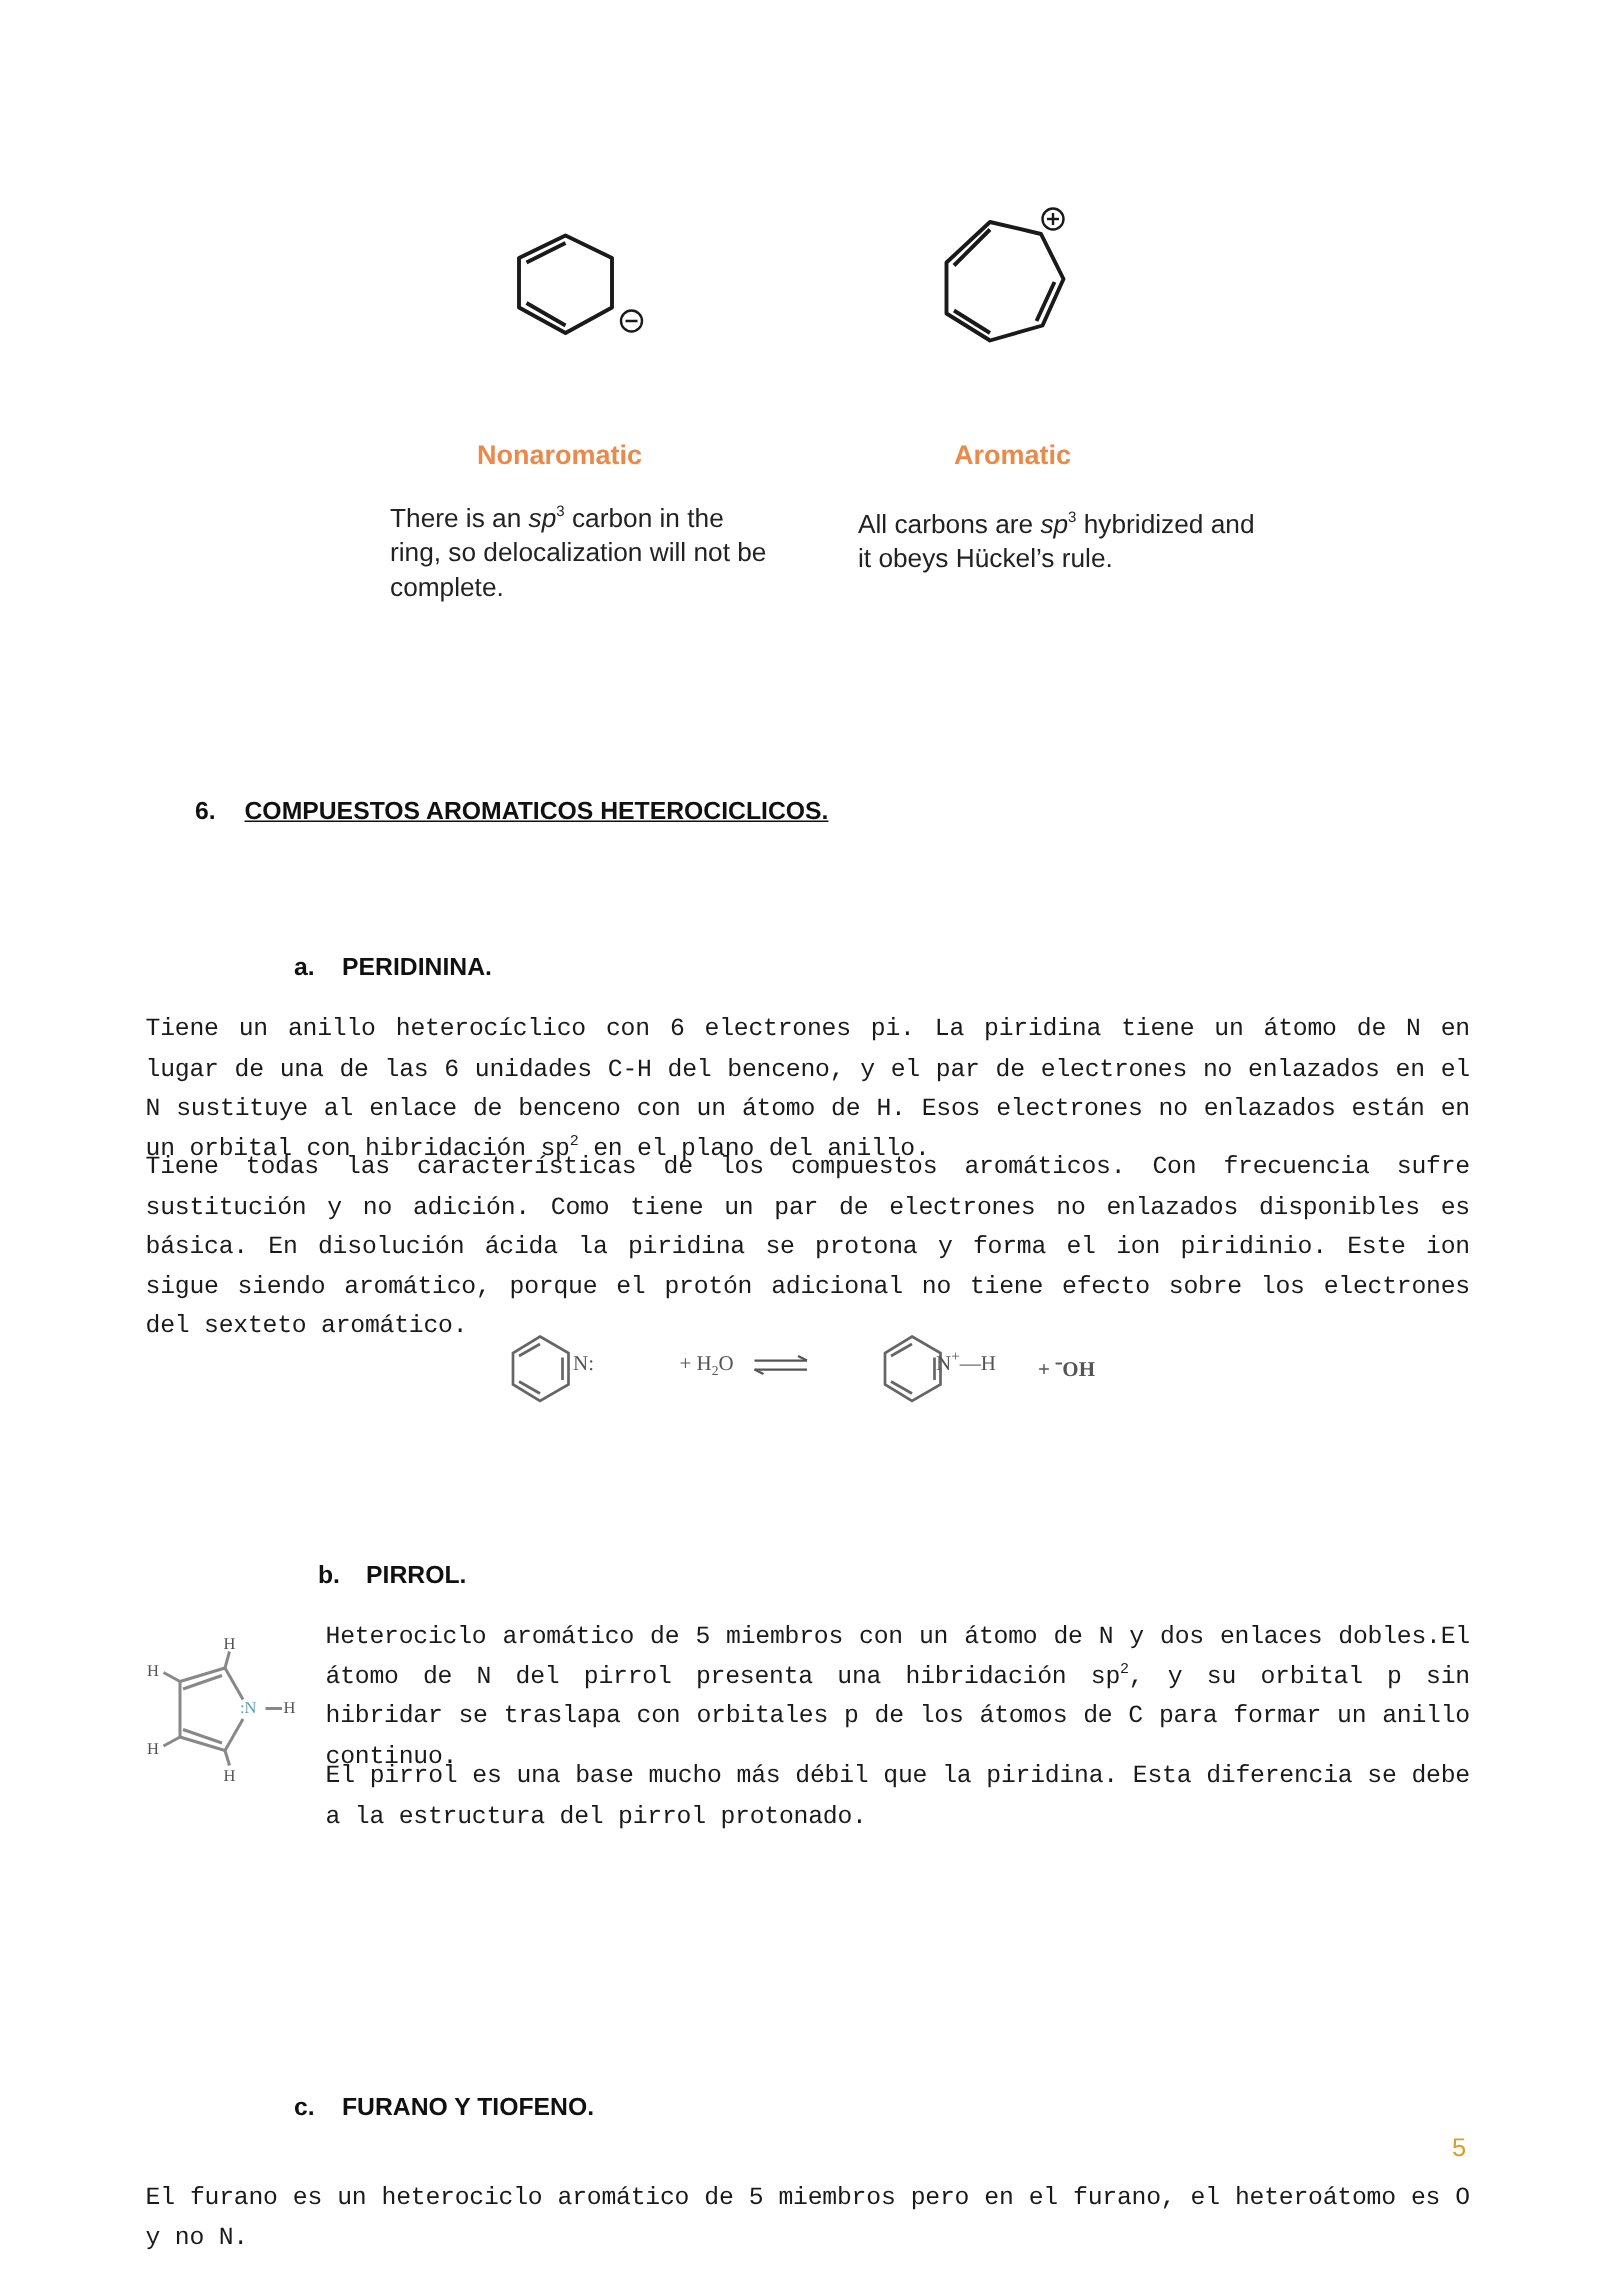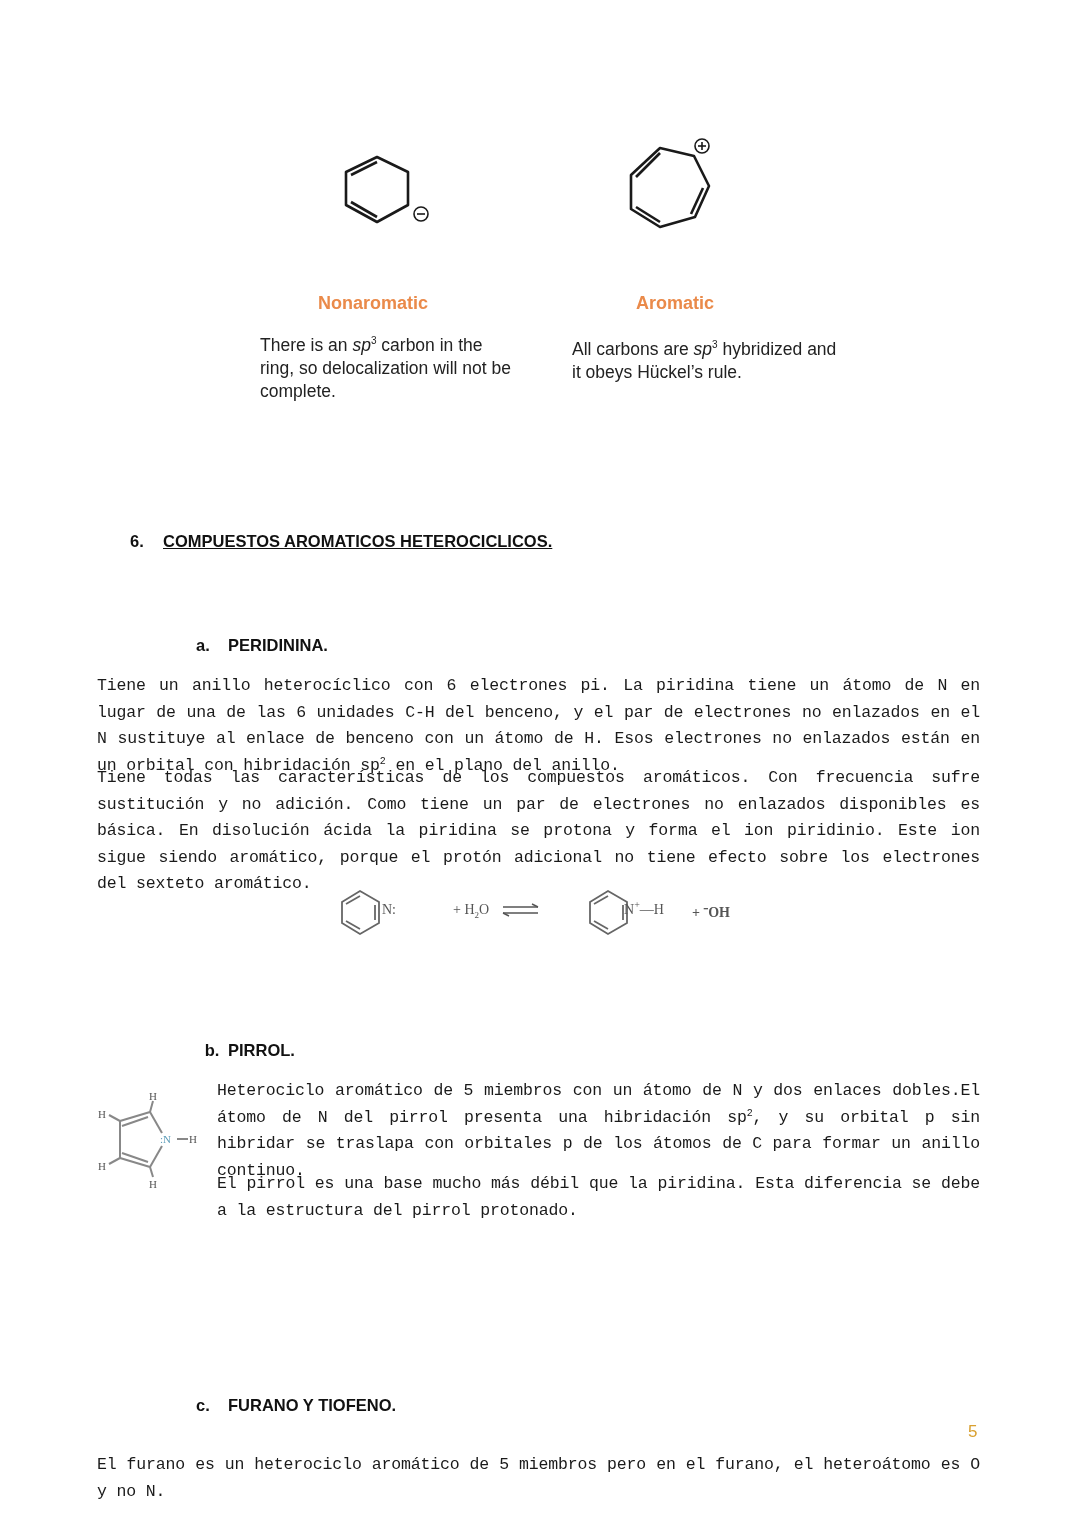--- a/index.html
+++ b/index.html
@@ -94,21 +94,21 @@
       <polygon points="25,4 44,15 44,36 25,47 7,36 7,15"></polygon>
       <line x1="11" y1="17" x2="25" y2="9"></line>
       <line x1="11" y1="34" x2="25" y2="42"></line>
       <line x1="40" y1="33" x2="40" y2="18"></line>
     </g>
   </svg>
   <span class="abs" style="left:289px; top:17px;"><span>N</span><sup style="font-size:10px;">+</sup><span>—H</span></span>
   <span class="abs" style="left:357px; top:17px;font-weight:bold;">+ ⁻OH</span>
 </div>
 
-<div class="abs heading" style="left:196px; top:1041px;text-align:center;">
+<div class="abs heading" style="left:212px; top:1041px;">
   <span class="num" style="width:32px;">b.</span><span>PIRROL.</span>
 </div>
 
 <div class="abs" style="left:92px; top:1088px; width:115px; height:105px; font-family:'Liberation Serif', serif; font-size:11px; color:#555;">
   <svg class="abs" style="left:0; top:0;" width="115" height="105" viewBox="0 0 115 105">
     <g stroke="#888" stroke-width="2" fill="none">
       <line x1="28" y1="33" x2="58" y2="24"></line>
       <line x1="30" y1="38" x2="56" y2="29"></line>
       <line x1="58" y1="24" x2="70" y2="45"></line>
       <line x1="70" y1="58" x2="58" y2="79"></line>

